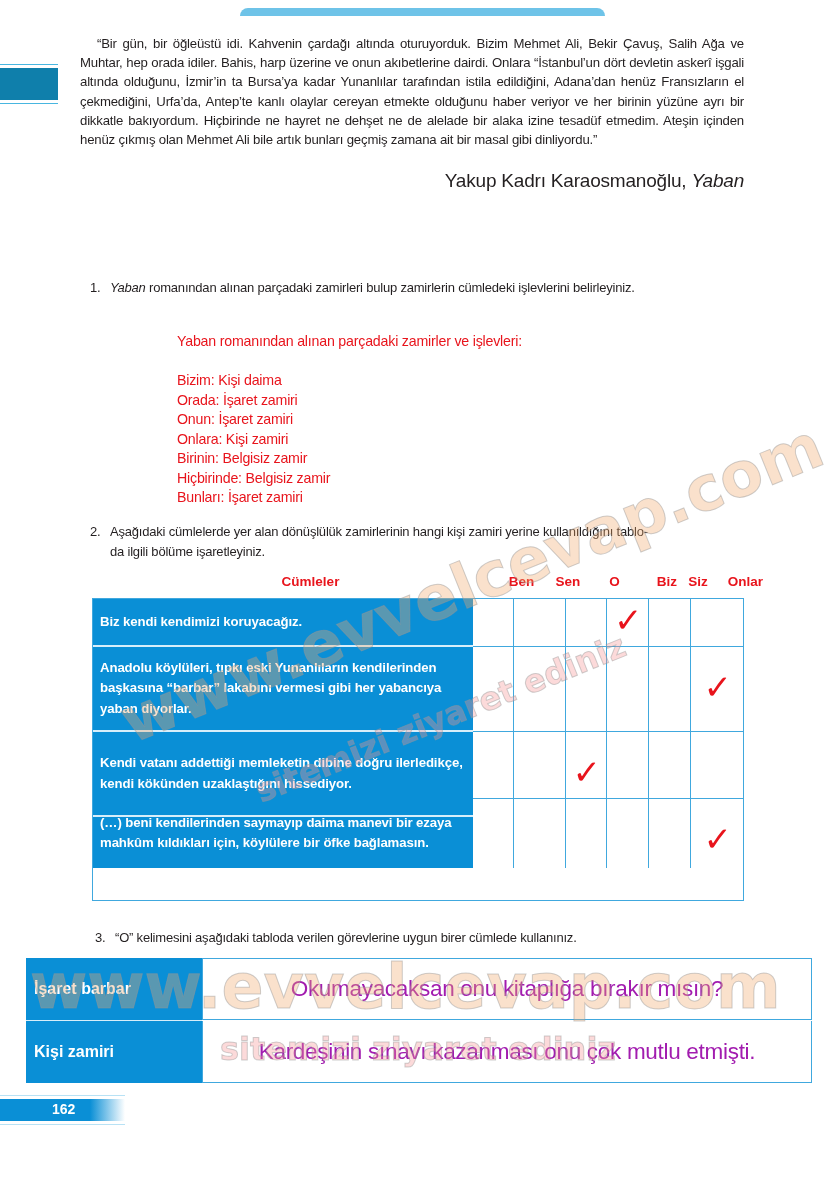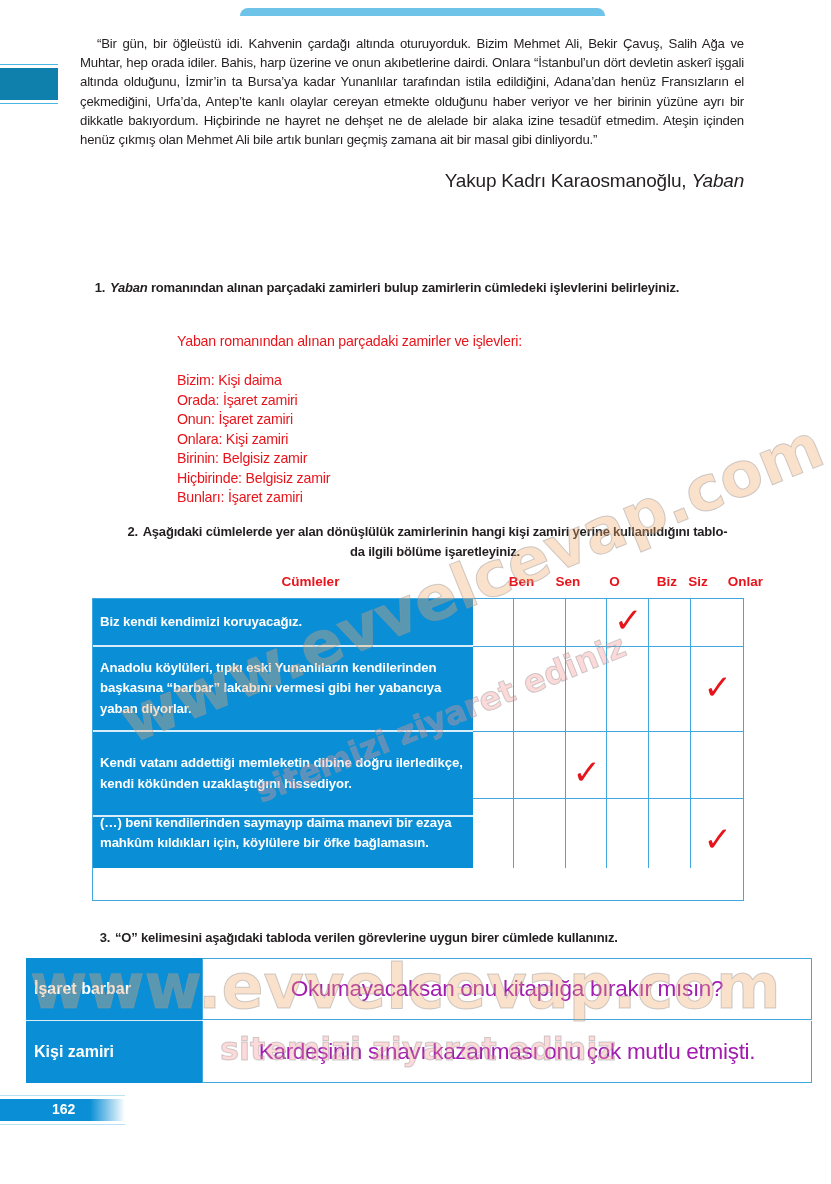--- a/index.html
+++ b/index.html
@@ -24,21 +24,21 @@
     font-size: 13.2px; line-height: 19.2px; text-align: justify;
     letter-spacing: -0.2px;
   }
   .passage p { margin: 0; text-indent: 17px; }
   .citation {
     position: absolute; right: 87px; top: 170px;
     font-size: 19px; letter-spacing: -0.2px;
   }
   .citation i { font-style: italic; }
 
-  .q { position: absolute; font-weight: bold; font-size: 13px; letter-spacing: -0.2px; text-align: center; }
+  .q { position: absolute; font-weight: normal; font-size: 13px; letter-spacing: -0.2px; }
   .q .num { display: inline-block; width: 20px; }
   .q1 { left: 90px; top: 280px; }
   .q2 { left: 90px; top: 522px; width: 670px; line-height: 19.5px; }
   .q2 .line2 { padding-left: 20px; display: block; }
   .q3 { left: 95px; top: 930px; }
 
   .answer1 {
     position: absolute; left: 161px; top: 332px; color: #e8141c;
     font-size: 14.2px; line-height: 19.5px; letter-spacing: -0.2px; margin-left: 16px;
   }

